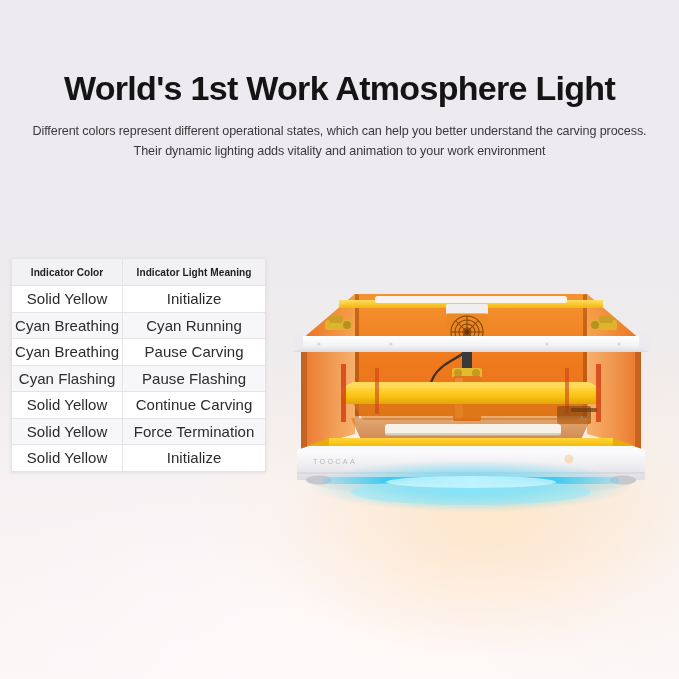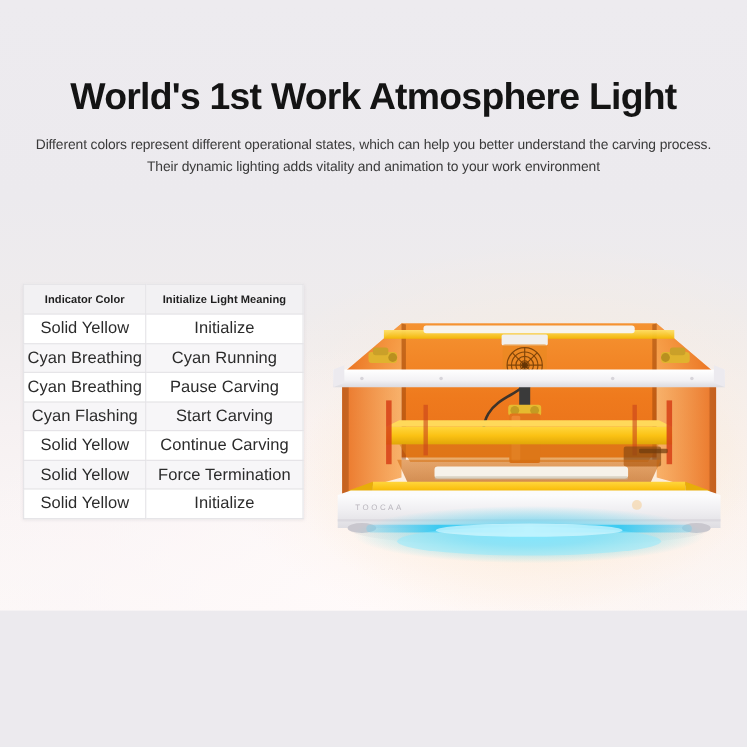--- a/index.html
+++ b/index.html
@@ -15,21 +15,21 @@
     font-family: "Liberation Sans", sans-serif;
     background: #eceaee;
     position: relative;
   }
 
   
   #page {
     position: absolute;
     inset: 0;
     width: 679px;
-    height: 555px;
+    height: 679px;
     overflow: hidden;
     background:
       radial-gradient(ellipse 420px 260px at 74% 73%, rgba(255,228,190,0.55) 0%, rgba(255,235,210,0.22) 45%, rgba(255,255,255,0) 72%),
       radial-gradient(ellipse 300px 180px at 70% 78%, rgba(255,214,170,0.40) 0%, rgba(255,255,255,0) 70%),
       radial-gradient(ellipse 500px 300px at 50% 100%, rgba(255,250,250,0.95) 0%, rgba(252,246,248,0.5) 55%, rgba(255,255,255,0) 80%),
       linear-gradient(180deg, #edebef 0%, #eceaee 32%, #efeced 52%, #f6f1f2 70%, #faf5f5 85%, #fcf8f7 100%);
   }
 
   
   #header {
@@ -53,21 +53,21 @@
     width: 616px;
     font-size: 12.6px;
     line-height: 1.62;
     color: #3a3a3a;
     letter-spacing: -0.1px;
   }
 
   
   #table-wrap {
     position: absolute;
-    left: 21px;
+    left: 11px;
     top: 258px;
     width: 255px;
   }
 
   table.indicator-table {
     width: 100%;
     border-collapse: collapse;
     background: #ffffff;
     box-shadow: 0 1px 3px rgba(130,125,135,0.16);
   }
@@ -94,21 +94,21 @@
 
   table.indicator-table col.c1 { width: 41.5%; }
   table.indicator-table col.c2 { width: 58.5%; }
 
   table.indicator-table tbody tr:nth-child(odd)  td { background: #ffffff; }
   table.indicator-table tbody tr:nth-child(even) td { background: #f7f6f8; }
 
   
   #machine {
     position: absolute;
-    left: 289px;
+    left: 279px;
     top: 268px;
     width: 384px;
     height: 252px;
   }
   #machine svg { display: block; width: 100%; height: 100%; }
 </style>
 </head>
 <body>
 
 <div id="page">
@@ -120,39 +120,39 @@
 
   <div id="table-wrap">
     <table class="indicator-table">
       <colgroup>
         <col class="c1">
           <col class="c2">
       </colgroup>
       <thead>
         <tr>
           <th>Indicator Color</th>
-          <th>Initialize Light Meaning</th>
+          <th>Indicator Light Meaning</th>
         </tr>
       </thead>
       <tbody>
         <tr>
           <td>Solid Yellow</td>
           <td>Initialize</td>
         </tr>
         <tr>
           <td>Cyan Breathing</td>
           <td>Cyan Running</td>
         </tr>
         <tr>
           <td>Cyan Breathing</td>
           <td>Pause Carving</td>
         </tr>
         <tr>
           <td>Cyan Flashing</td>
-          <td>Start Carving</td>
+          <td>Pause Flashing</td>
         </tr>
         <tr>
           <td>Solid Yellow</td>
           <td>Continue Carving</td>
         </tr>
         <tr>
           <td>Solid Yellow</td>
           <td>Force Termination</td>
         </tr>
         <tr>

